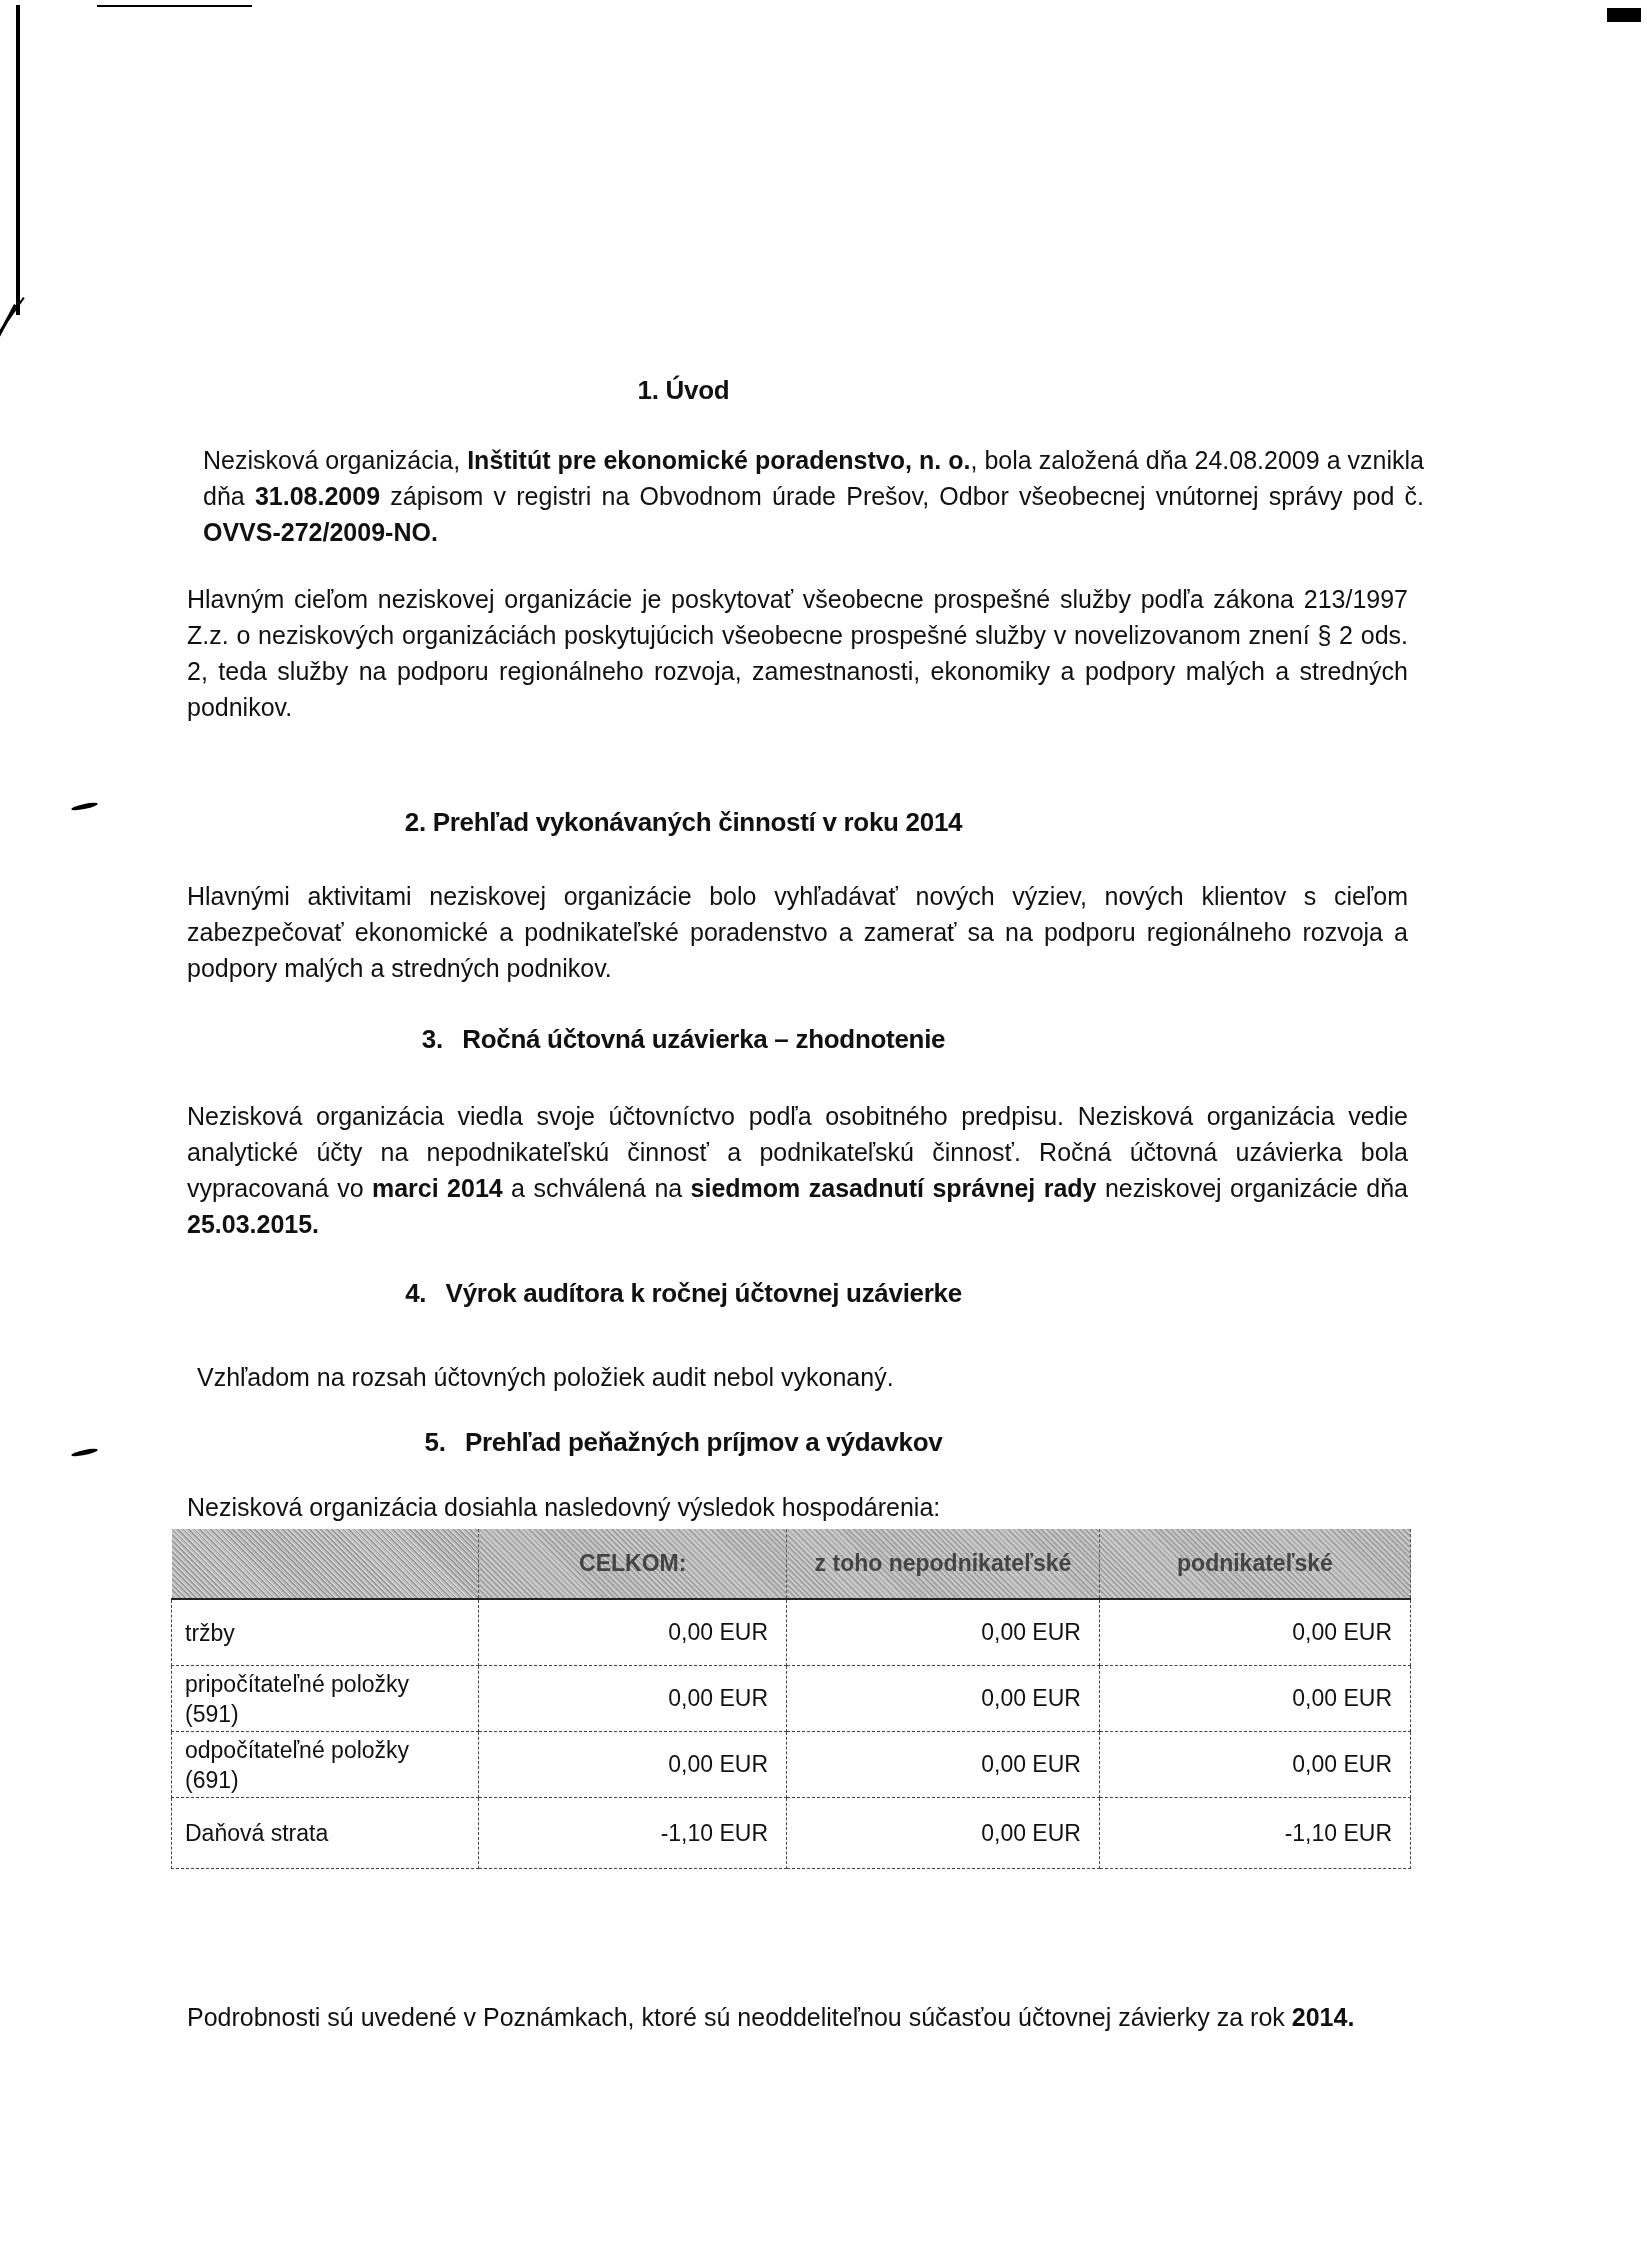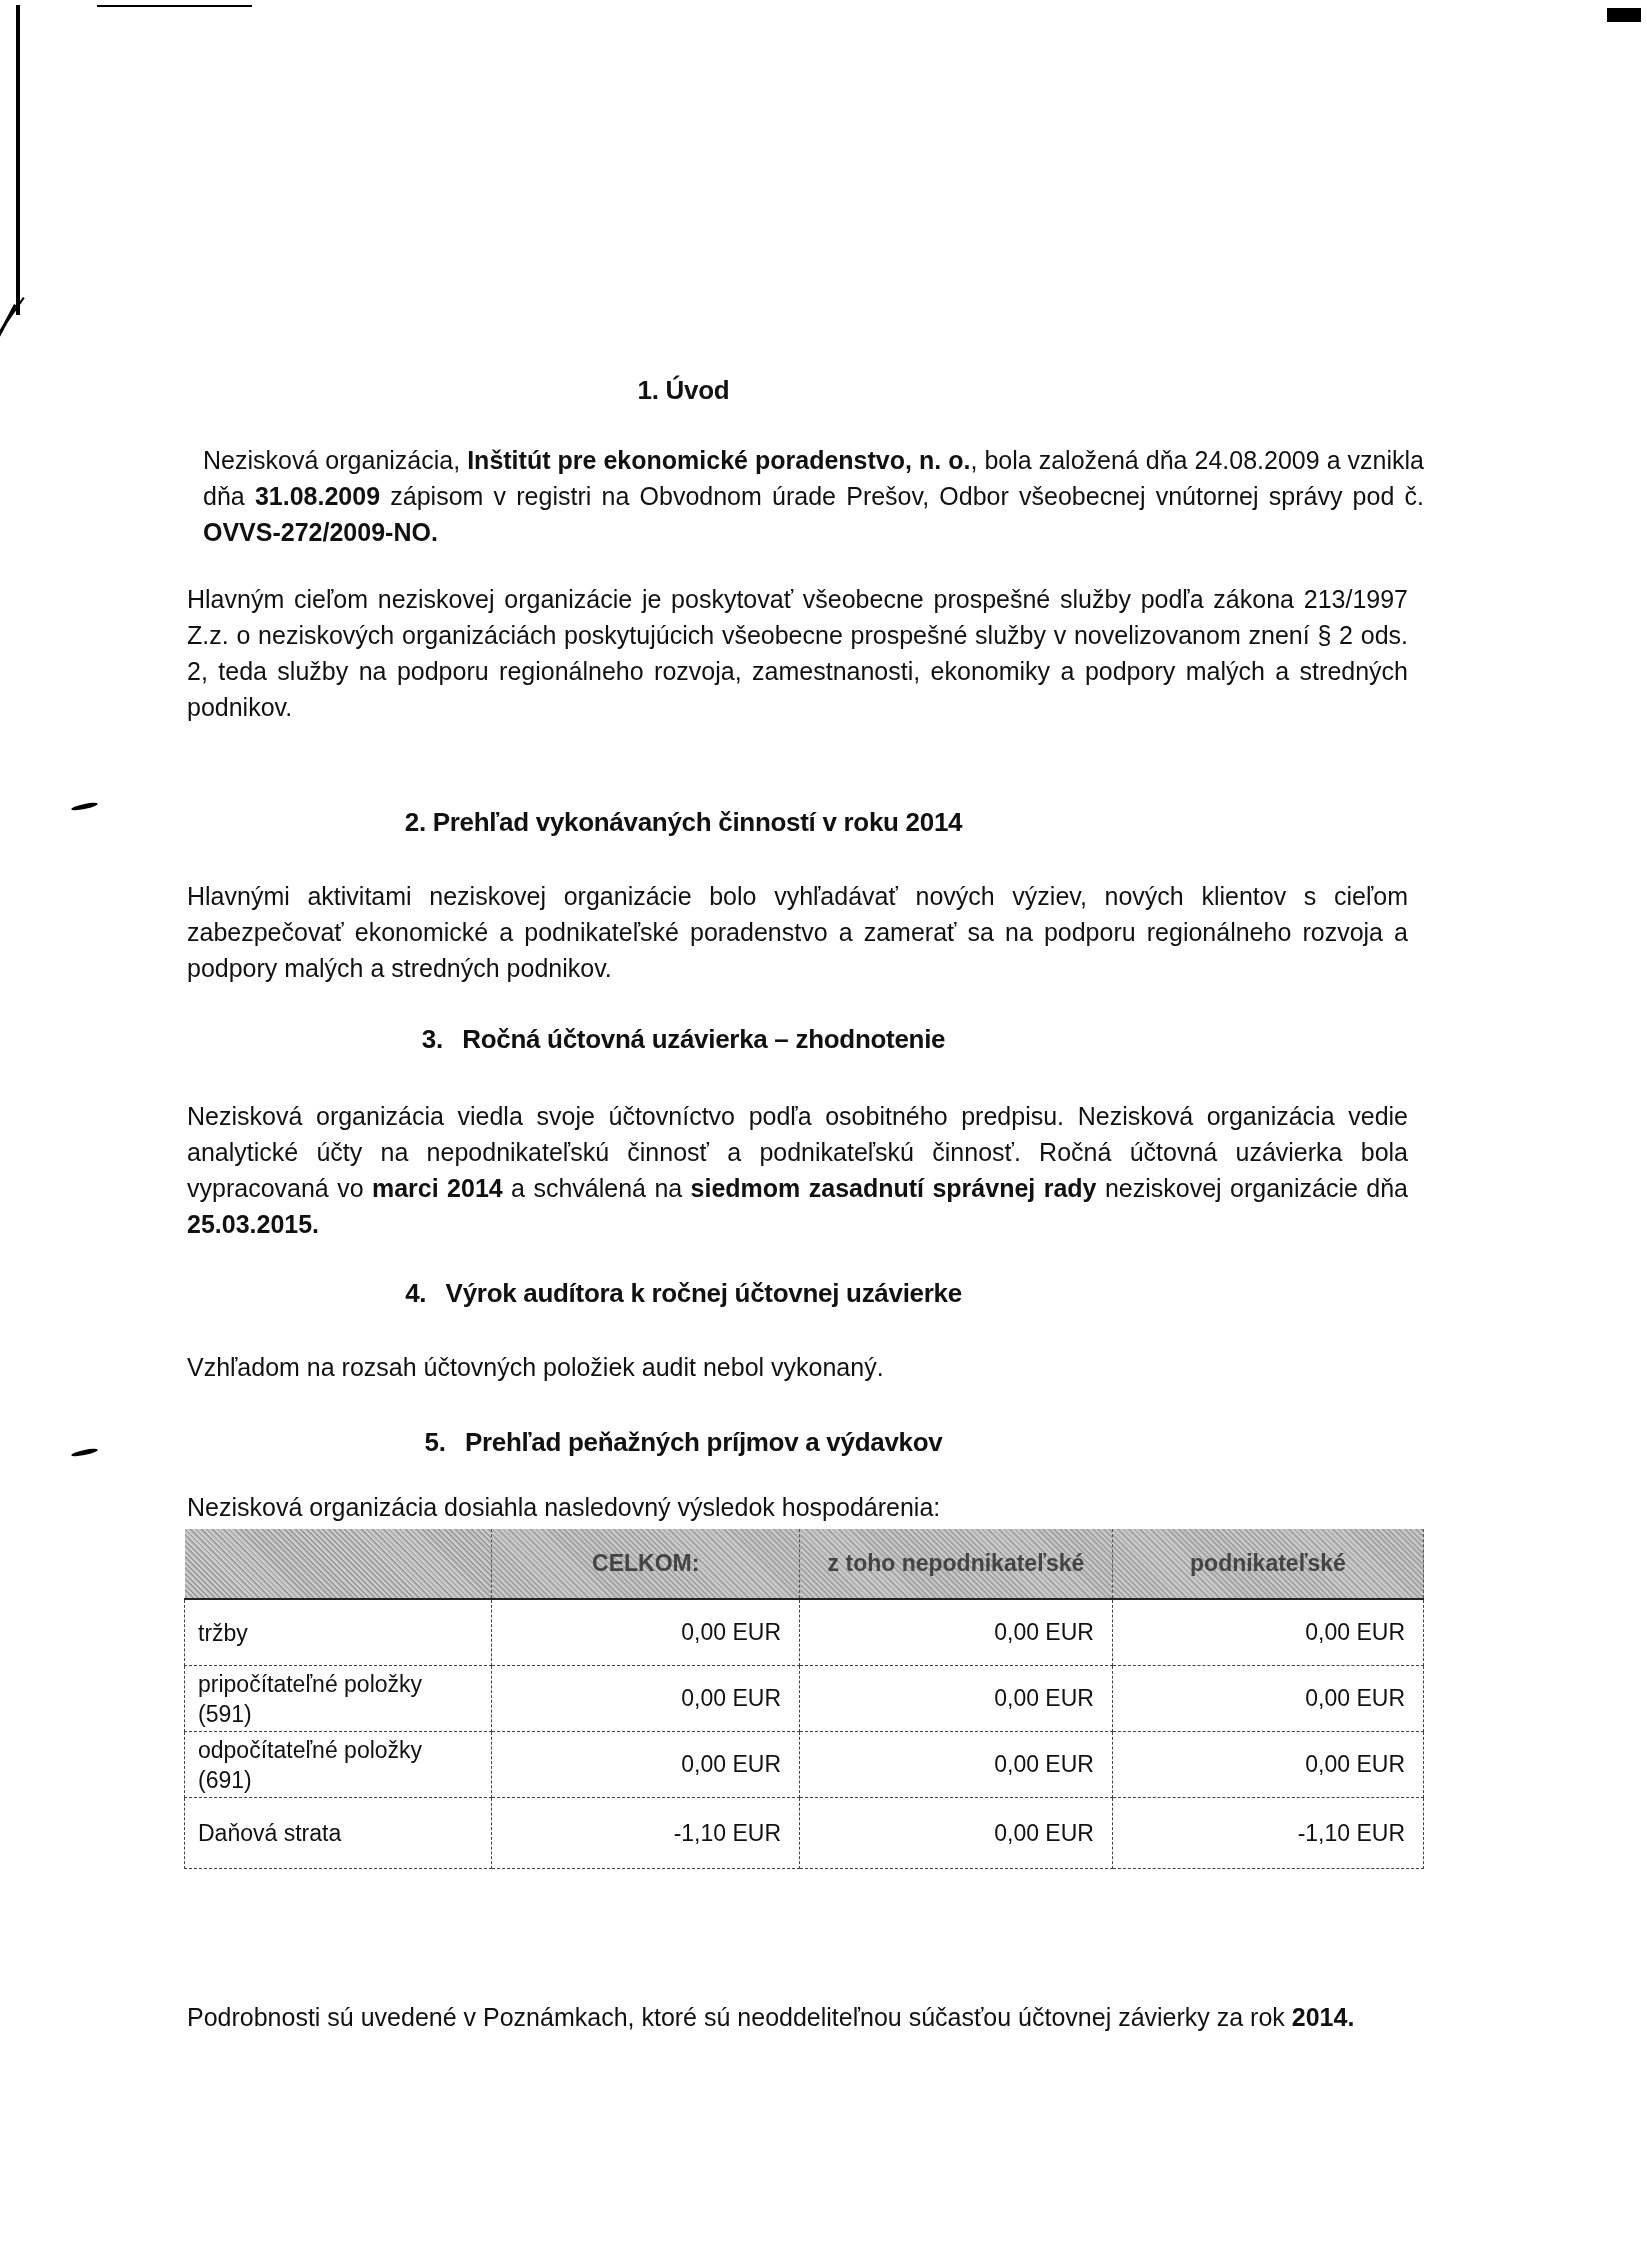--- a/index.html
+++ b/index.html
@@ -23,21 +23,21 @@
   }
   .para {
     position: absolute; left: 187px; width: 1221px;
     font-size: 25px; line-height: 36px; text-align: justify;
     text-align-last: left;
   }
   .para b { font-weight: bold; }
   .sec-num { display: inline-block; margin-right: 19.4px; }
 
   table.fin {
-    position: absolute; left: 184px; top: 1529px; width: 1240px;
+    position: absolute; left: 171px; top: 1529px; width: 1240px;
     border-collapse: collapse; font-size: 23px;
   }
   table.fin th {
     height: 67px; font-weight: bold; text-align: center;
     background: repeating-linear-gradient(45deg, #bdbdbd 0 1.3px, #9a9a9a 1.3px 2.6px, #d0d0d0 2.6px 3.9px);
     color: #444; border-bottom: 2.6px solid #222; border-right: 0.6px dashed #555;
   }
   table.fin td {
     border: 0.6px dashed #444; padding: 0 19.4px; vertical-align: middle;
   }
@@ -75,21 +75,21 @@
 <div class="heading" style="top:1024px;">
   <span class="sec-num">3.</span><span>Ročná účtovná uzávierka – zhodnotenie</span>
 </div>
 <p class="para" style="top:1098px; margin:0;">
   <span>Nezisková organizácia viedla svoje účtovníctvo podľa osobitného predpisu. Nezisková organizácia vedie analytické účty na nepodnikateľskú činnosť a podnikateľskú činnosť. Ročná účtovná uzávierka bola vypracovaná vo </span><b>marci 2014</b><span> a schválená na </span><b>siedmom zasadnutí správnej rady</b><span> neziskovej organizácie dňa </span><b>25.03.2015.</b>
 </p>
 
 <div class="heading" style="top:1278px;">
   <span class="sec-num">4.</span><span>Výrok audítora k ročnej účtovnej uzávierke</span>
 </div>
-<p class="para" style="top:1349px; margin:0;">
+<p class="para" style="top:1349px; margin:10px;">
   <span>Vzhľadom na rozsah účtovných položiek audit nebol vykonaný.</span>
 </p>
 
 <div class="heading" style="top:1427px;">
   <span class="sec-num">5.</span><span>Prehľad peňažných príjmov a výdavkov</span>
 </div>
 <p class="para" style="top:1489px; margin:0;">Nezisková organizácia dosiahla nasledovný výsledok hospodárenia:</p>
 
 <table class="fin">
   <thead>

